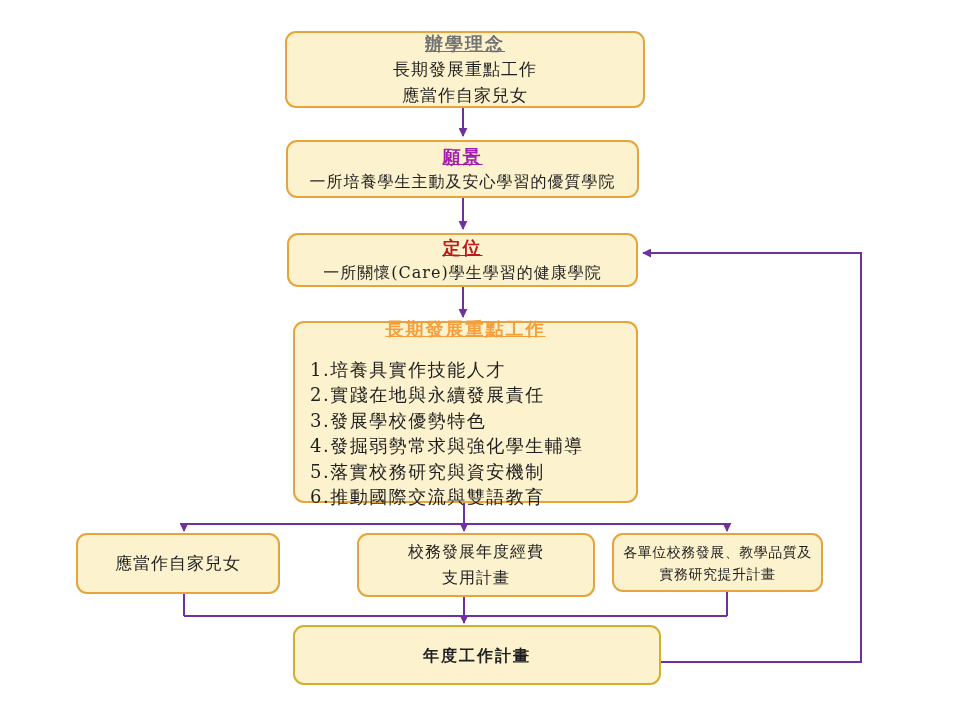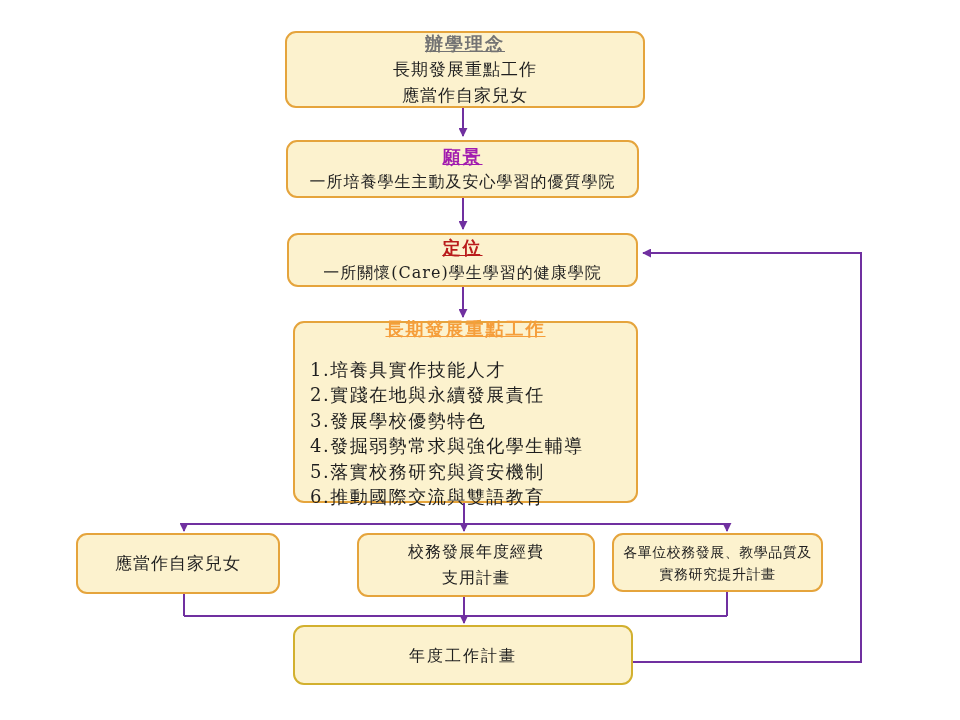--- a/index.html
+++ b/index.html
@@ -33,21 +33,21 @@
   #b-longterm .item{
     font-size:18px;letter-spacing:1.5px;line-height:25.5px;white-space:nowrap;
     padding-left:15px;text-align:left;
   }
   #b-plan-left{left:76px;top:533px;width:204px;height:61px;}
   #b-plan-left .line{font-size:17px;}
   #b-plan-mid{left:357px;top:533px;width:238px;height:64px;}
   #b-plan-mid .line{font-size:16px;line-height:26px;}
   #b-plan-right{left:612px;top:533px;width:211px;height:59px;}
   #b-plan-right .line{font-size:14px;letter-spacing:0.5px;line-height:22px;}
-  #b-annual{left:293px;top:625px;width:340px;height:60px;border-color:#D2B02F;}
+  #b-annual{left:293px;top:625px;width:368px;height:60px;border-color:#D2B02F;font-weight:bold;}
   #b-annual .line{font-size:16px;letter-spacing:2px;}
 </style>
 </head>
 <body>
 
 <div class="canvas">
 
   <svg class="connectors" viewBox="0 0 960 720" xmlns="http://www.w3.org/2000/svg">
     <defs>
       <marker id="ah" viewBox="0 0 10 10" refX="9" refY="5" markerWidth="9" markerHeight="9" markerUnits="userSpaceOnUse" orient="auto">

